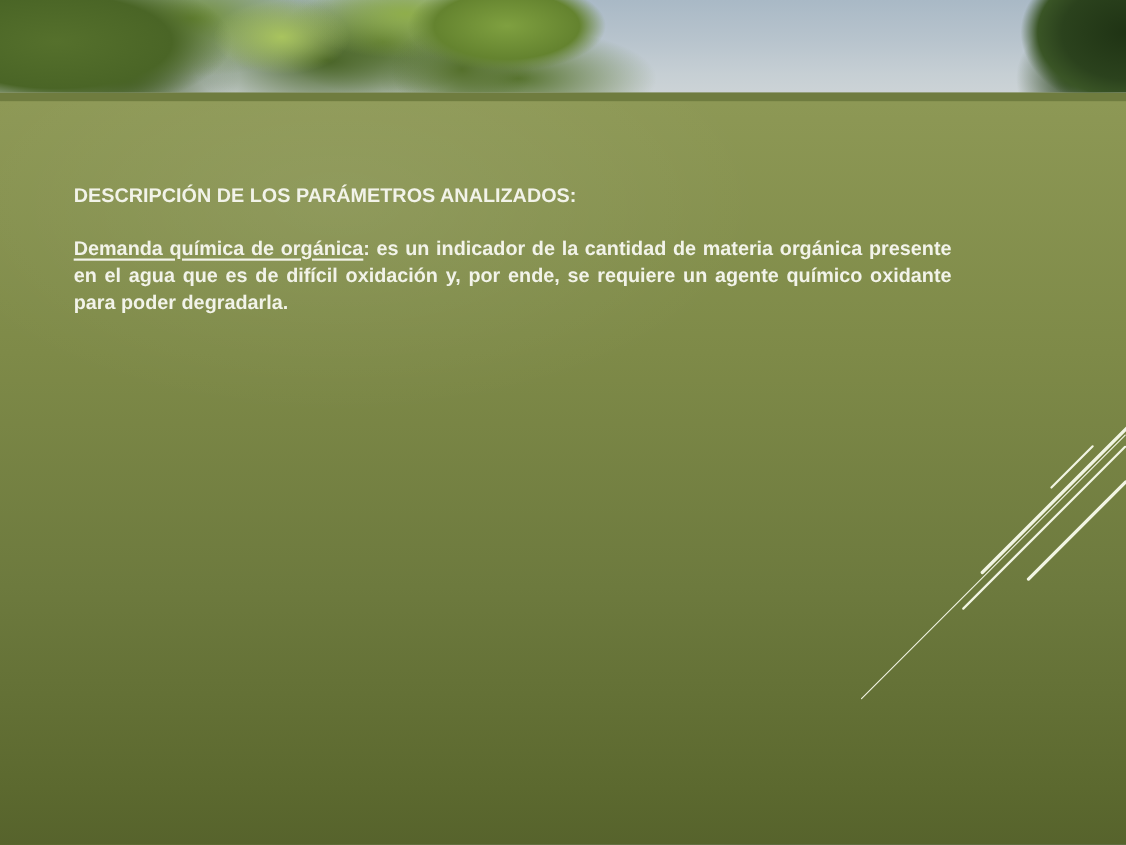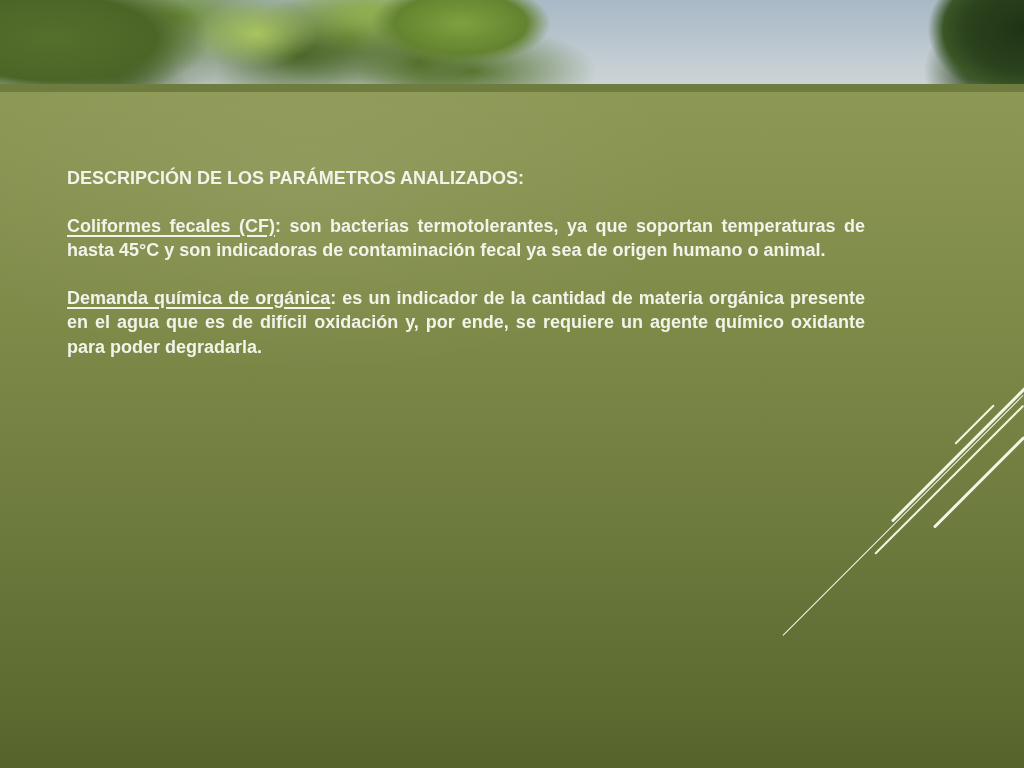--- a/index.html
+++ b/index.html
@@ -116,21 +116,20 @@
   <div class="photo-top"></div>
   <div class="photo-bottom"></div>
 
   <div class="panel">
 
     <div class="textblock">
 
       <p class="h">DESCRIPCIÓN DE LOS PARÁMETROS ANALIZADOS:</p>
 
 
-      <p class="para"><span class="term">Coliformes fecales (CF)</span><span>: son bacterias termotolerantes, ya que soportan temperaturas de hasta 45°C y son indicadoras de contaminación fecal ya sea de origen humano o animal.</span></p>
 
 
 
       <p class="para"><span class="term">Demanda química de orgánica</span><span>: es un indicador de la cantidad de materia orgánica presente en el agua que es de difícil oxidación y, por ende, se requiere un agente químico oxidante para poder degradarla.</span></p>
 
     </div>
 
     <div class="lines">
       <i class="ln l1"></i>
       <i class="ln l2"></i>

